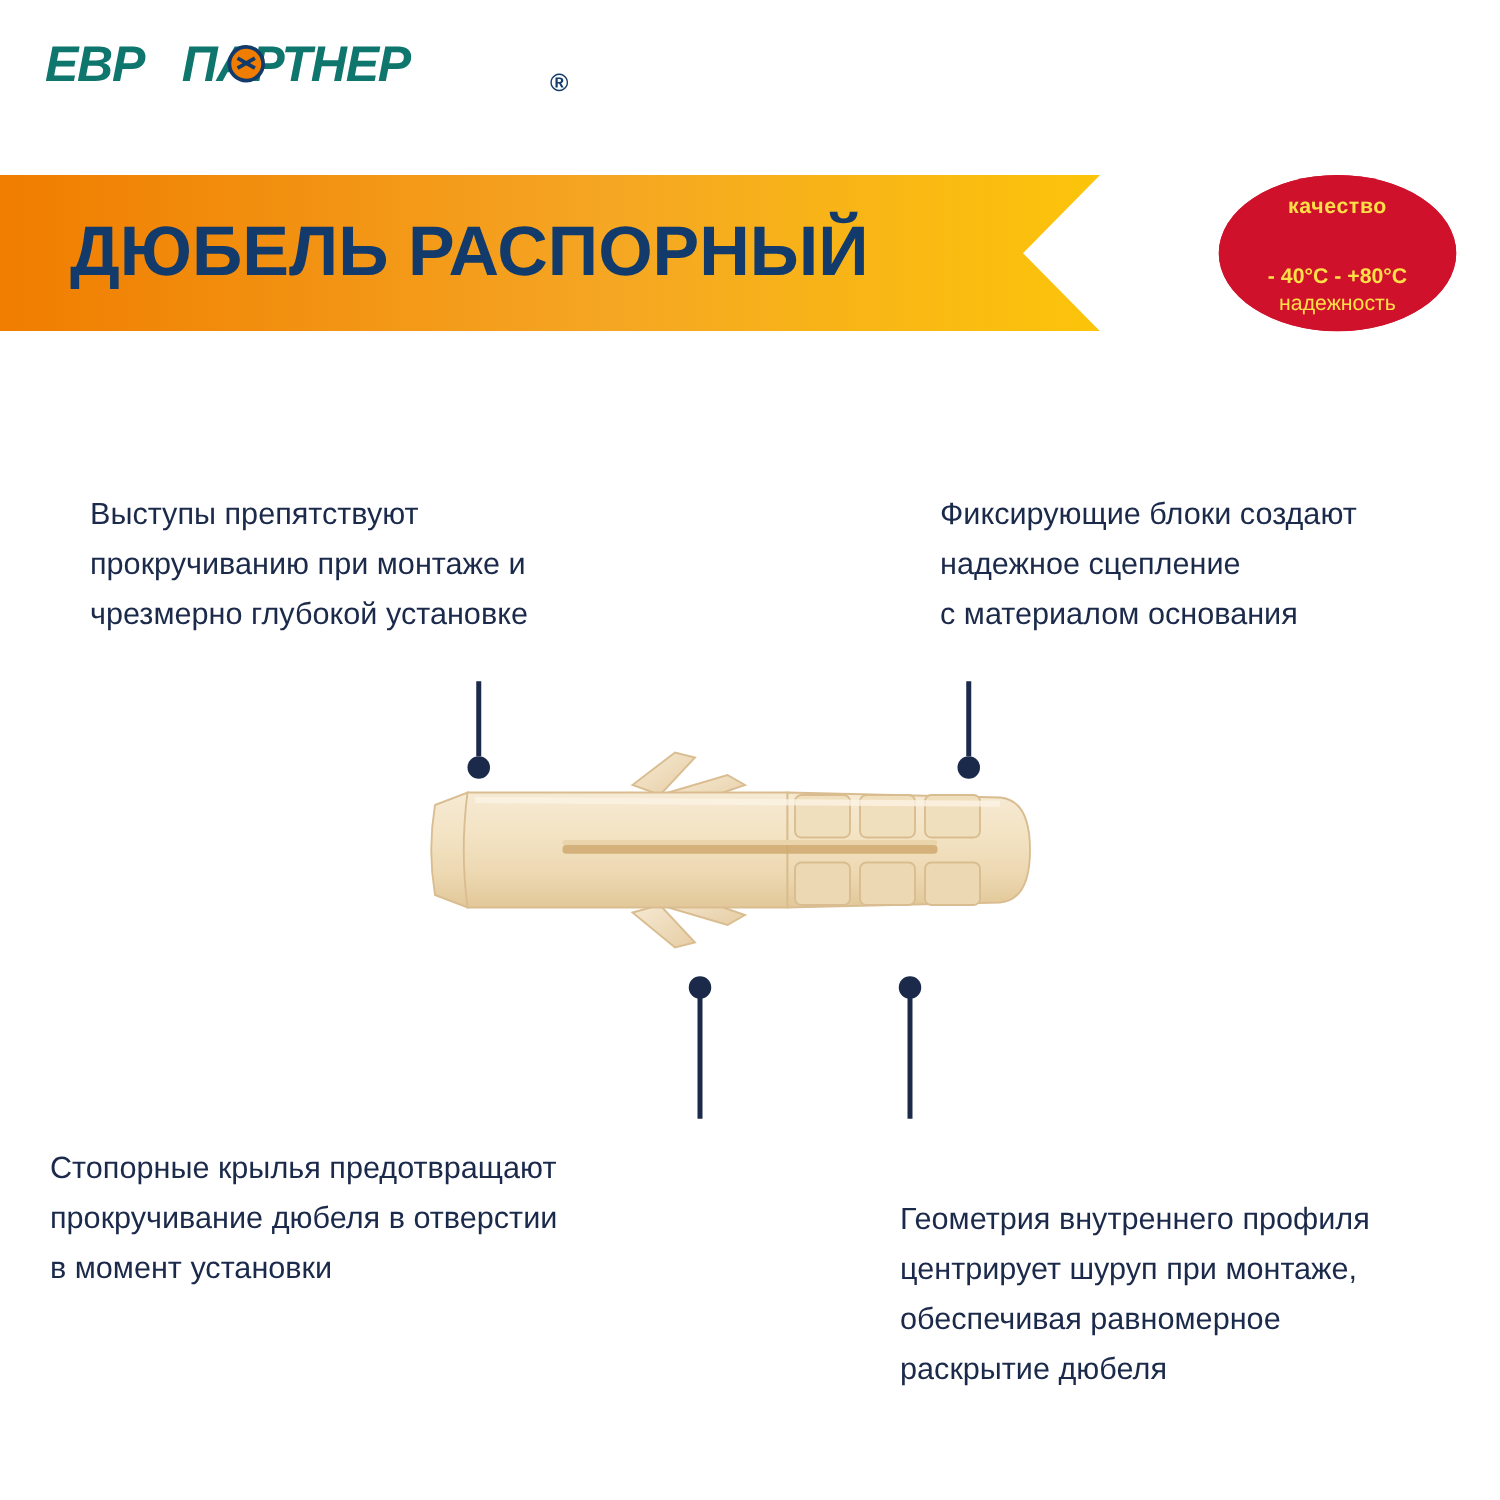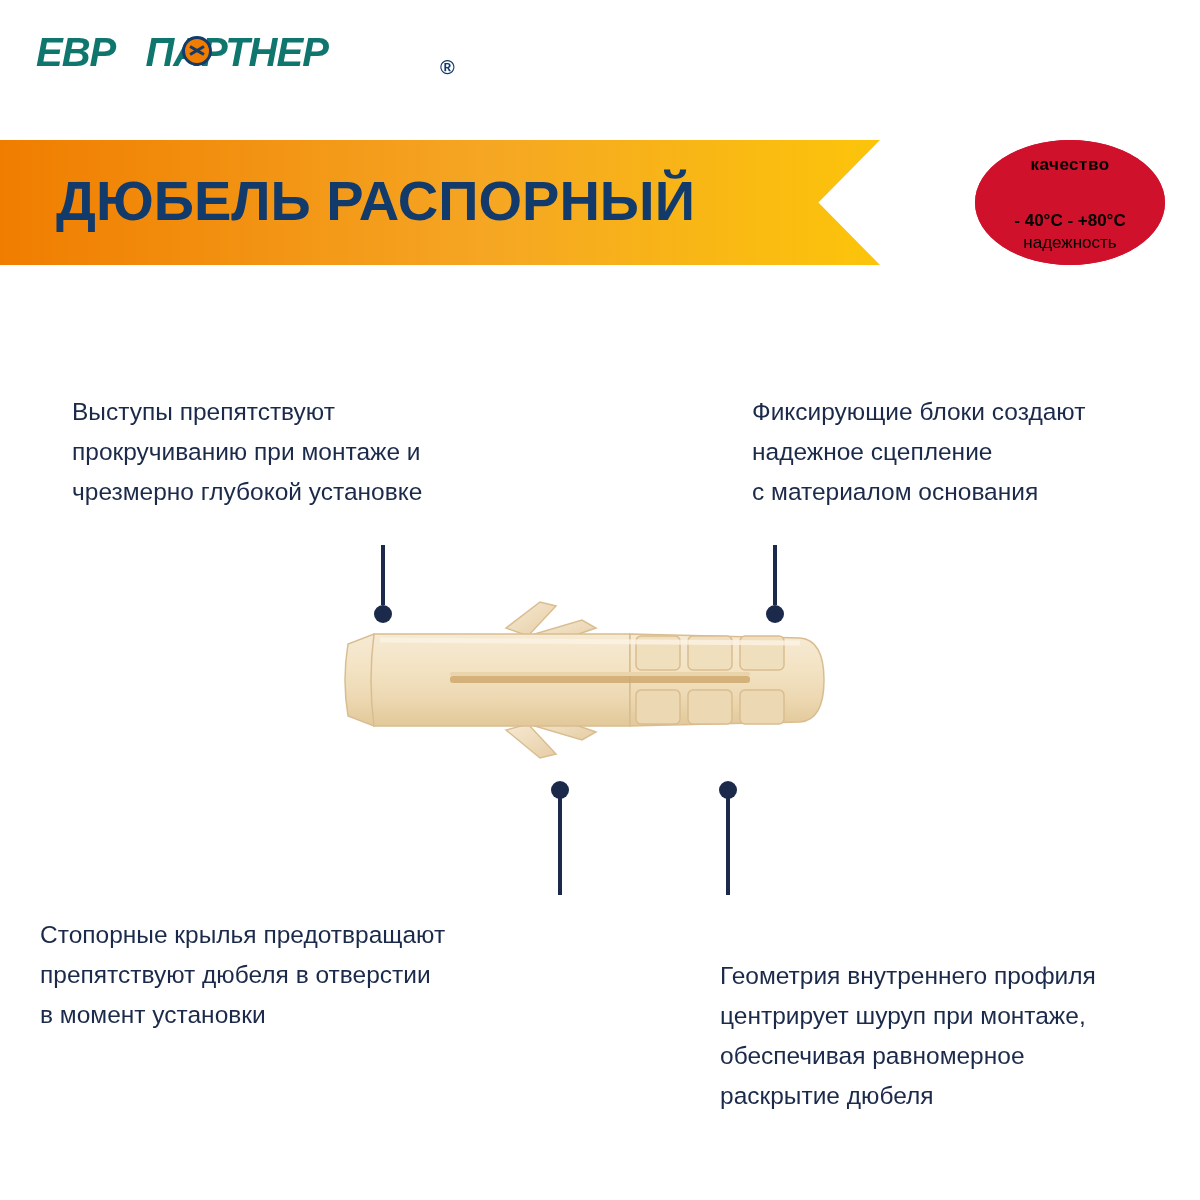--- a/index.html
+++ b/index.html
@@ -110,21 +110,21 @@
 
   
   .badge {
     position: absolute;
     left: 975px;
     top: 140px;
     width: 190px;
     height: 125px;
     border-radius: 50%;
     background: #d0112b;
-    color: #000000;
+    color: #fde047;
     text-align: center;
     box-shadow: inset 0 0 0 3px #d0112b;
   }
   .badge .b-top {
     position: absolute;
     left: 0; right: 0;
     top: 15px;
     font-size: 17px;
     font-weight: bold;
     letter-spacing: 0.5px;
@@ -205,21 +205,21 @@
   <div class="b-bottom">надежность</div>
 </div>
 
 <div class="callout" id="callout-tl">Выступы препятствуют
 прокручиванию при монтаже и
 чрезмерно глубокой установке</div>
 <div class="callout" id="callout-tr">Фиксирующие блоки создают
 надежное сцепление
 с материалом основания</div>
 <div class="callout" id="callout-bl">Стопорные крылья предотвращают
-препятствуют дюбеля в отверстии
+прокручивание дюбеля в отверстии
 в момент установки</div>
 <div class="callout" id="callout-br">Геометрия внутреннего профиля
 центрирует шуруп при монтаже,
 обеспечивая равномерное
 раскрытие дюбеля</div>
 
 <svg class="leaders" viewBox="0 0 1200 1200">
 
   <g>
     <path d="M383,545 L383,605" stroke="#1b2a4a" stroke-width="4" fill="none"></path>

